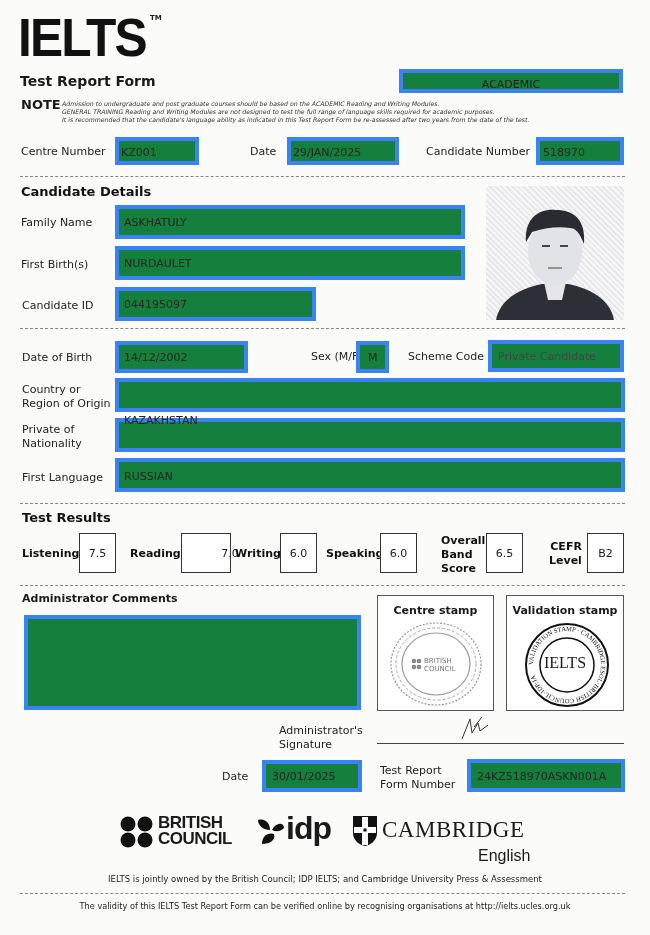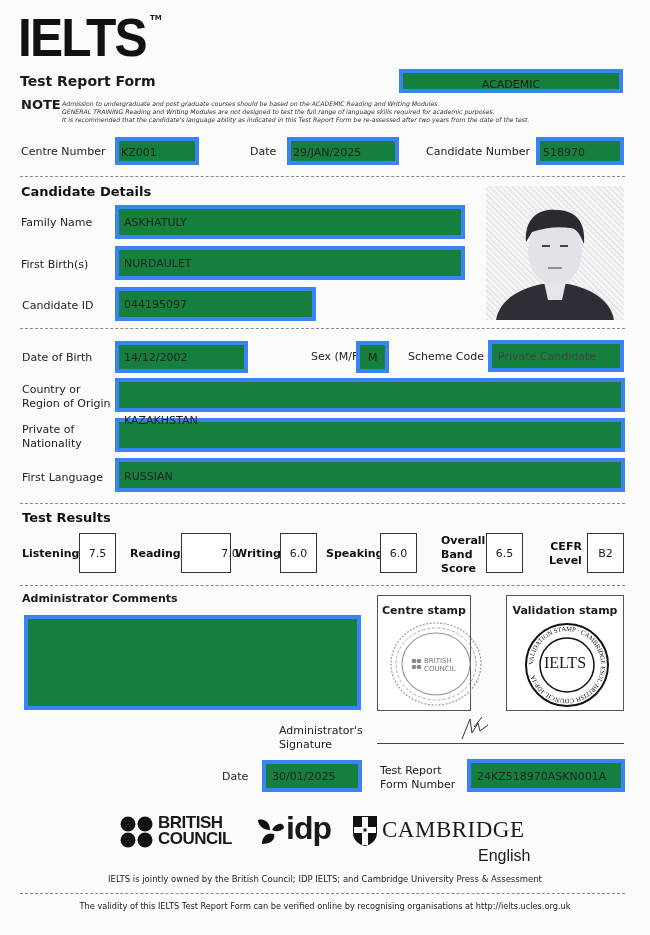--- a/index.html
+++ b/index.html
@@ -130,21 +130,21 @@
   <div>Level</div>
 </div>
 <div class="score-box" style="left:587px;top:533px;">B2</div>
 <div class="hr" style="top:585px;"></div>
 
 <div class="abs" style="left:22px;top:592px;font-size:11px;font-weight:bold;">Administrator Comments</div>
 <div class="box" style="left:24px;top:615px;width:337px;height:95px;">
   <div style="position:absolute;left:6px;top:6px;font-size:11px;"></div>
 </div>
 
-<div class="stampbox" style="left:377px;top:595px;width:94px;height:116px;">
+<div class="stampbox" style="left:377px;top:595px;width:117px;height:116px;">
   <div class="stamp-title">Centre stamp</div>
   <svg class="abs" style="left:9px;top:25px;" width="98" height="86" viewBox="0 0 98 86">
     <ellipse cx="49" cy="43" rx="45" ry="41" fill="none" stroke="#999" stroke-width="1.2" stroke-dasharray="2 1.5"></ellipse>
     <ellipse cx="49" cy="43" rx="40" ry="36" fill="none" stroke="#aaa" stroke-width="1" stroke-dasharray="3 2"></ellipse>
     <ellipse cx="49" cy="43" rx="34" ry="31" fill="none" stroke="#999" stroke-width="1.2"></ellipse>
     <circle cx="27" cy="40" r="2.3" fill="#888"></circle>
       <circle cx="32" cy="40" r="2.3" fill="#888"></circle>
     <circle cx="27" cy="46" r="2.3" fill="#888"></circle>
       <circle cx="32" cy="46" r="2.3" fill="#888"></circle>
   </svg>

